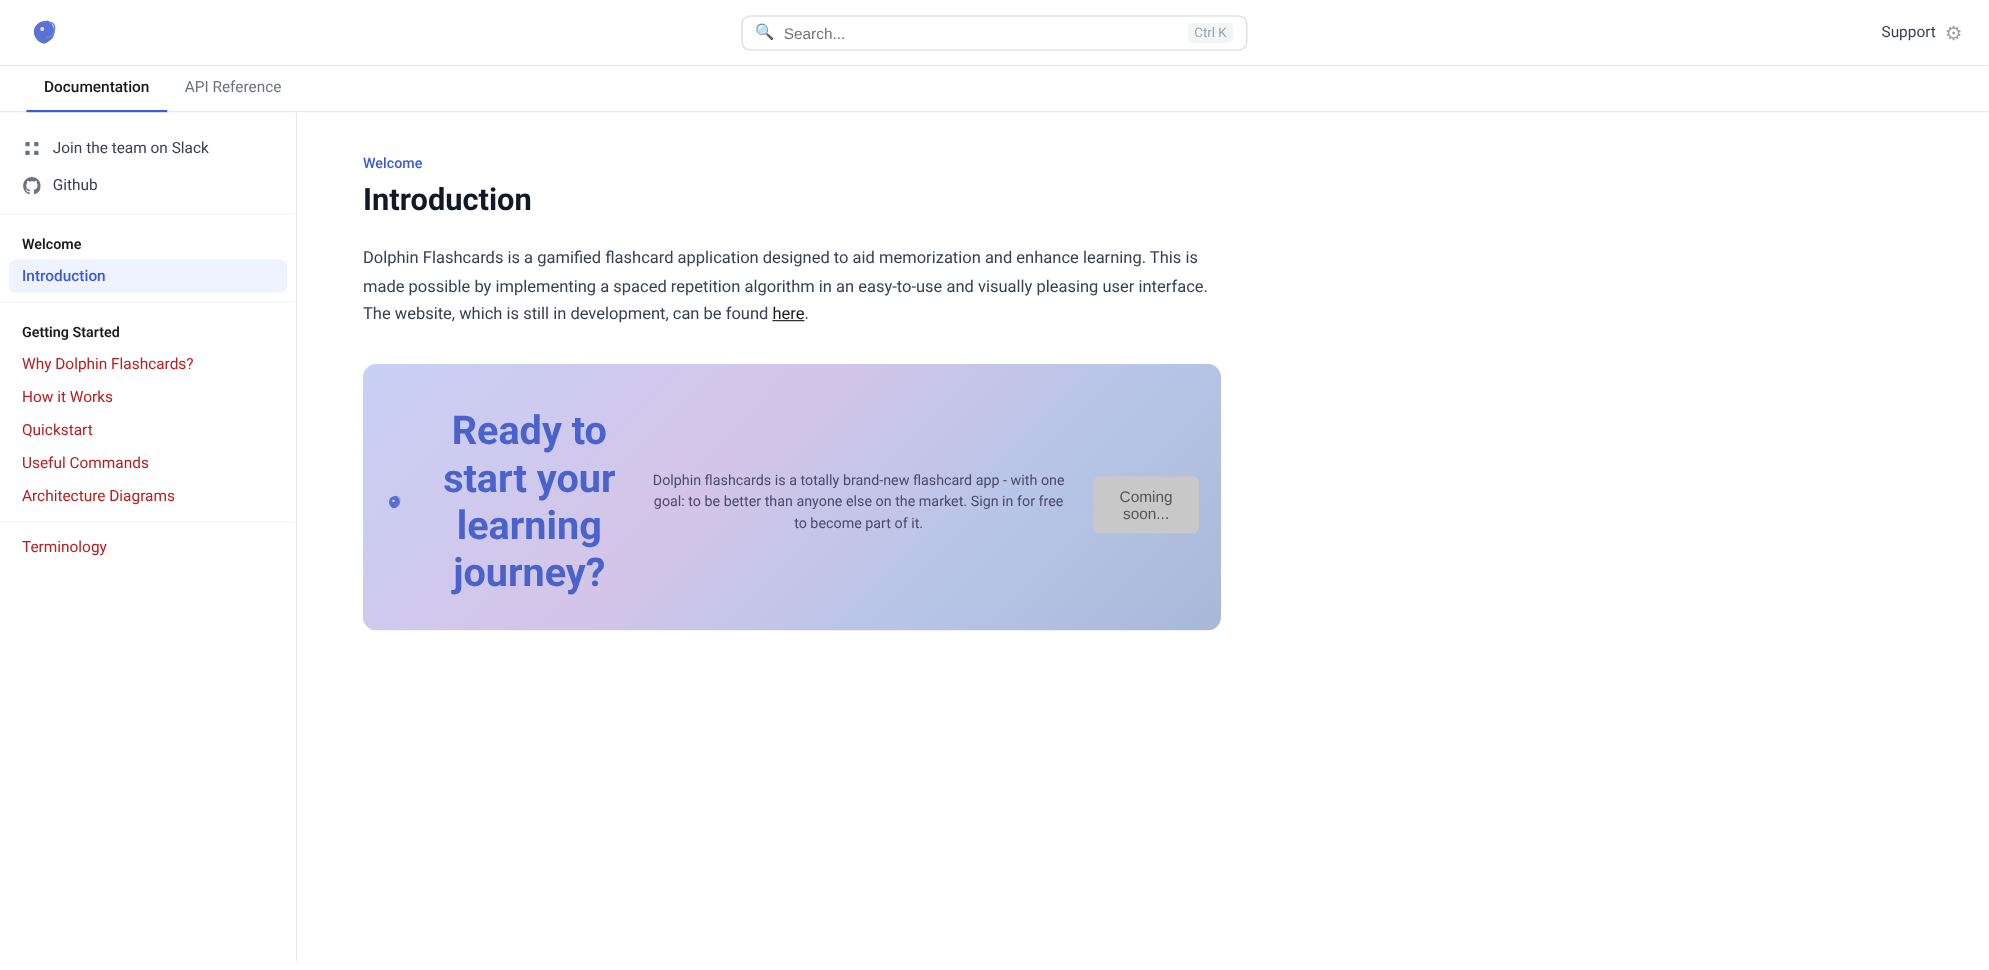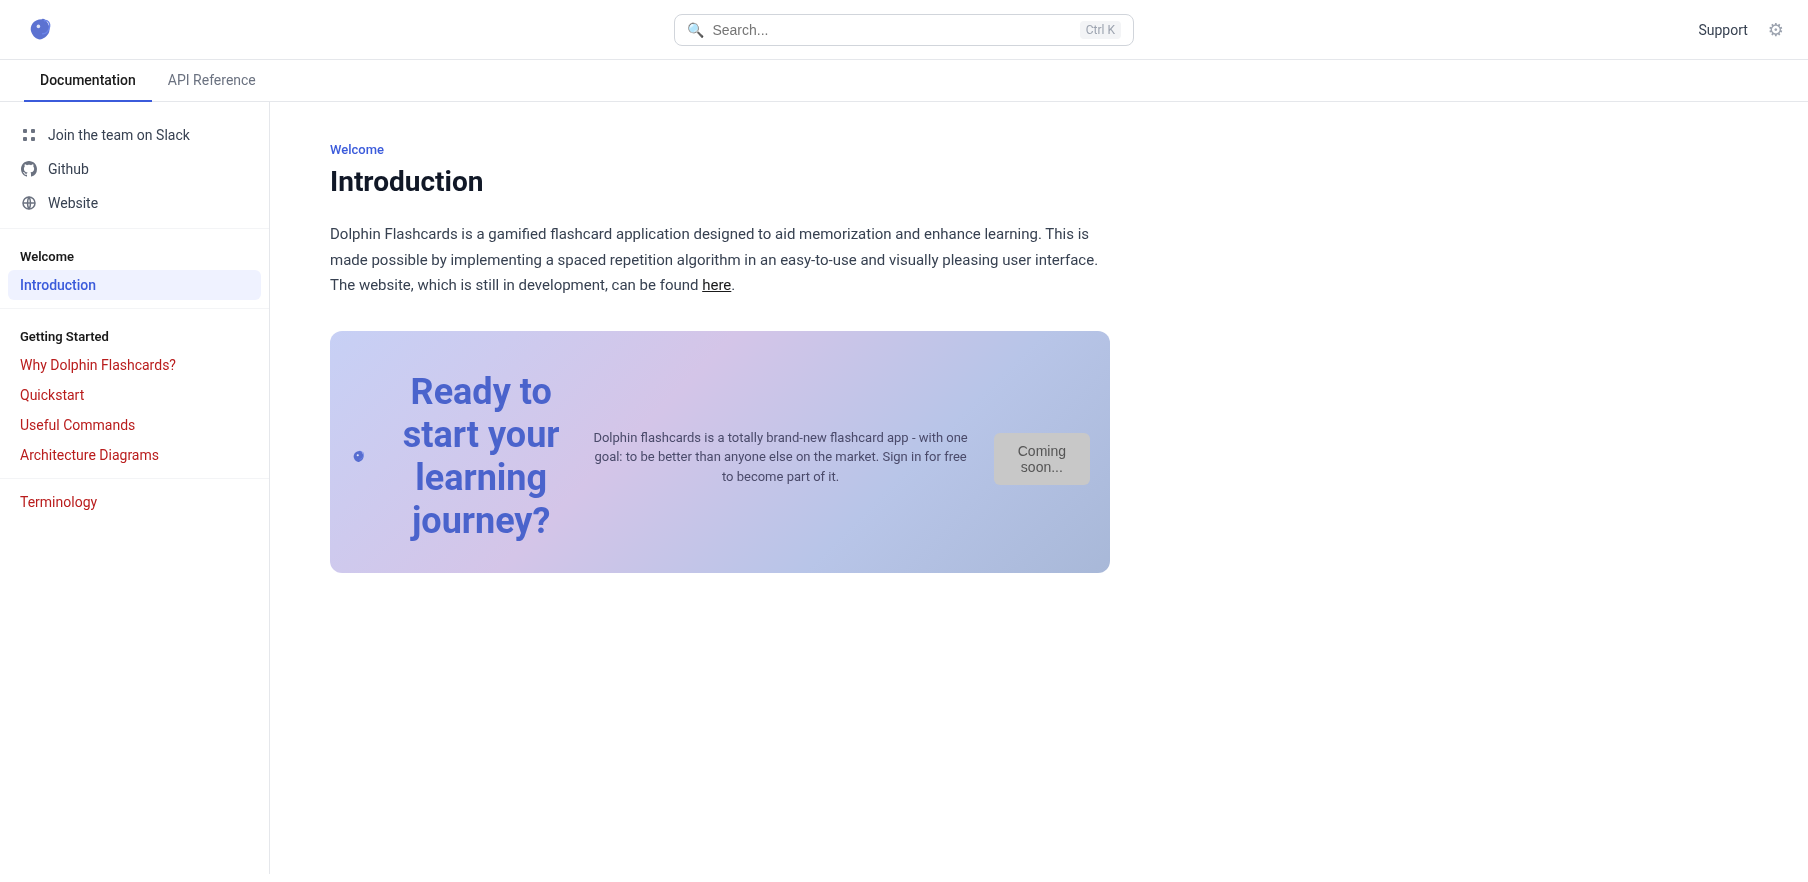--- a/index.html
+++ b/index.html
@@ -49,21 +49,21 @@
     .search-shortcut {
       font-size: 12px;
       color: #9ca3af;
       background: #f3f4f6;
       padding: 2px 6px;
       border-radius: 4px;
     }
     .header-right {
       display: flex;
       align-items: center;
-      gap: 20px;
+      gap: 8px;
       margin-left: auto;
     }
     .support-link {
       font-size: 14px;
       color: #374151;
       cursor: pointer;
     }
     .settings-icon {
       color: #9ca3af;
       cursor: pointer;
@@ -274,41 +274,31 @@
 
     <div class="sidebar-item">
       <span class="item-icon">
         <svg width="16" height="16" viewBox="0 0 16 16" fill="#6b7280">
           <path fill-rule="evenodd" d="M8 0C3.58 0 0 3.58 0 8c0 3.54 2.29 6.53 5.47 7.59.4.07.55-.17.55-.38 0-.19-.01-.82-.01-1.49-2.01.37-2.53-.49-2.69-.94-.09-.23-.48-.94-.82-1.13-.28-.15-.68-.52-.01-.53.63-.01 1.08.58 1.23.82.72 1.21 1.87.87 2.33.66.07-.52.28-.87.51-1.07-1.78-.2-3.64-.89-3.64-3.95 0-.87.31-1.59.82-2.15-.08-.2-.36-1.02.08-2.12 0 0 .67-.21 2.2.82.64-.18 1.32-.27 2-.27.68 0 1.36.09 2 .27 1.53-1.04 2.2-.82 2.2-.82.44 1.1.16 1.92.08 2.12.51.56.82 1.27.82 2.15 0 3.07-1.87 3.75-3.65 3.95.29.25.54.73.54 1.48 0 1.07-.01 1.93-.01 2.2 0 .21.15.46.55.38A8.013 8.013 0 0016 8c0-4.42-3.58-8-8-8z"></path>
         </svg>
       </span>
       <span>Github</span>
     </div>
 
-    <div class="sidebar-item">
-      <span class="item-icon">
-        <svg width="16" height="16" viewBox="0 0 16 16" fill="none" stroke="#6b7280" stroke-width="1.5">
-          <circle cx="8" cy="8" r="6"></circle>
-          <path d="M8 2 C6 5, 6 11, 8 14"></path>
-          <path d="M8 2 C10 5, 10 11, 8 14"></path>
-          <path d="M2 8 L14 8"></path>
-        </svg>
-      </span>
-      <span>Website</span>
-    </div>
 
     <div class="sidebar-divider"></div>
 
     <div class="sidebar-section-title">Welcome</div>
     <div class="sidebar-nav-item active">Introduction</div>
 
     <div class="sidebar-divider"></div>
 
     <div class="sidebar-section-title">Getting Started</div>
     <div class="sidebar-nav-item">Why Dolphin Flashcards?</div>
+    <div class="sidebar-nav-item">How it Works</div>
     <div class="sidebar-nav-item">Quickstart</div>
     <div class="sidebar-nav-item">Useful Commands</div>
     <div class="sidebar-nav-item">Architecture Diagrams</div>
 
     <div class="sidebar-divider"></div>
 
     <div class="sidebar-nav-item">Terminology</div>
 
   </aside>
 

